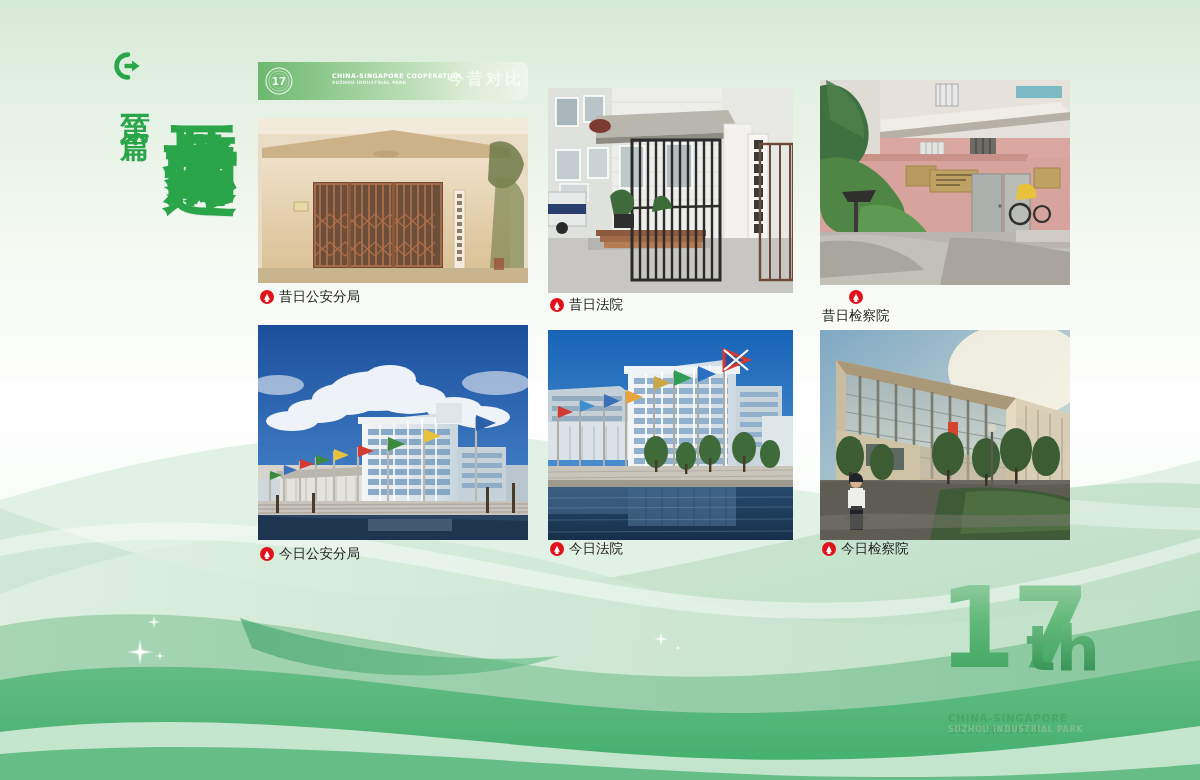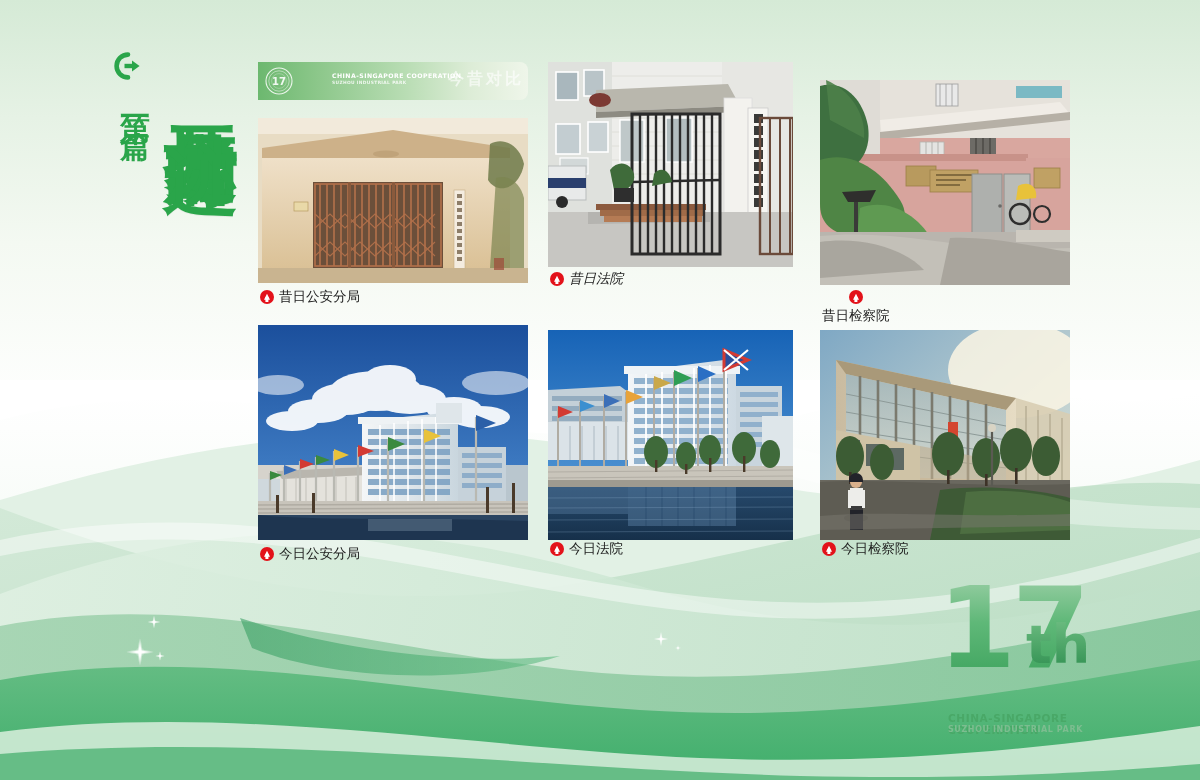--- a/index.html
+++ b/index.html
@@ -86,21 +86,21 @@
   
   .anniv{position:absolute;left:938px;top:576px;width:200px;height:160px;}
   .anniv .num{
     position:absolute;left:0;top:-4px;font-size:112px;font-weight:700;line-height:1;
     letter-spacing:-4px;
     background:linear-gradient(to bottom,#9ed0a8 0%,#5fb878 45%,#3da35d 100%);
     -webkit-background-clip:text;background-clip:text;color:transparent;
     font-family:"DejaVu Sans","Liberation Sans",sans-serif;
   }
   .anniv .th{
-    position:absolute;left:88px;top:42px;font-size:54px;font-weight:700;line-height:1;
+    position:absolute;left:88px;top:42px;font-size:62px;font-weight:700;line-height:1;
     background:linear-gradient(to bottom,#6ebd82 0%,#2f8f50 100%);
     -webkit-background-clip:text;background-clip:text;color:transparent;
   }
   .anniv .years{
     position:absolute;left:8px;top:104px;font-size:30px;font-weight:700;color:#3aa85c;letter-spacing:0px;
   }
   .anniv .org1{position:absolute;left:10px;top:136px;font-size:10.5px;font-weight:700;color:#49a867;letter-spacing:.6px;}
   .anniv .org2{position:absolute;left:10px;top:149px;font-size:8px;font-weight:700;color:#7dbd90;letter-spacing:.6px;}
 </style>
 </head>
@@ -264,21 +264,21 @@
           <rect x="0" y="150" width="270" height="15" fill="#c9b490"></rect>
           <rect x="236" y="140" width="10" height="12" fill="#9e4f3c" opacity=".75"></rect>
         </svg>
       </div>
       <div class="cap" style="top:172px;">
         <span class="pin"></span>
         <span>昔日公安分局</span>
       </div>
     </div>
 
-    <div class="cell" style="left:290px;top:0;width:287px;height:210px;font-style:italic;">
+    <div class="cell" style="left:290px;top:26px;width:287px;height:210px;">
       <div class="frame" style="width:245px;height:205px;">
         <svg width="245" height="205" viewBox="0 0 245 205" xmlns="http://www.w3.org/2000/svg">
           <rect width="245" height="205" fill="#d8d8d4"></rect>
           <rect x="0" y="0" width="245" height="150" fill="#e7e7e3"></rect>
           <rect x="0" y="0" width="64" height="150" fill="#dfe1dd"></rect>
           <rect x="8" y="10" width="22" height="28" fill="#a9b7bd" stroke="#fff" stroke-width="1.6"></rect>
           <rect x="36" y="8" width="20" height="26" fill="#b9c4c8" stroke="#fff" stroke-width="1.6"></rect>
           <rect x="8" y="62" width="24" height="30" fill="#c3cdd1" stroke="#fff" stroke-width="1.6"></rect>
           <rect x="40" y="60" width="20" height="30" fill="#c9d2d5" stroke="#fff" stroke-width="1.6"></rect>
           <rect x="12" y="96" width="28" height="16" fill="#d2d8d8" stroke="#fff" stroke-width="1.2"></rect>

